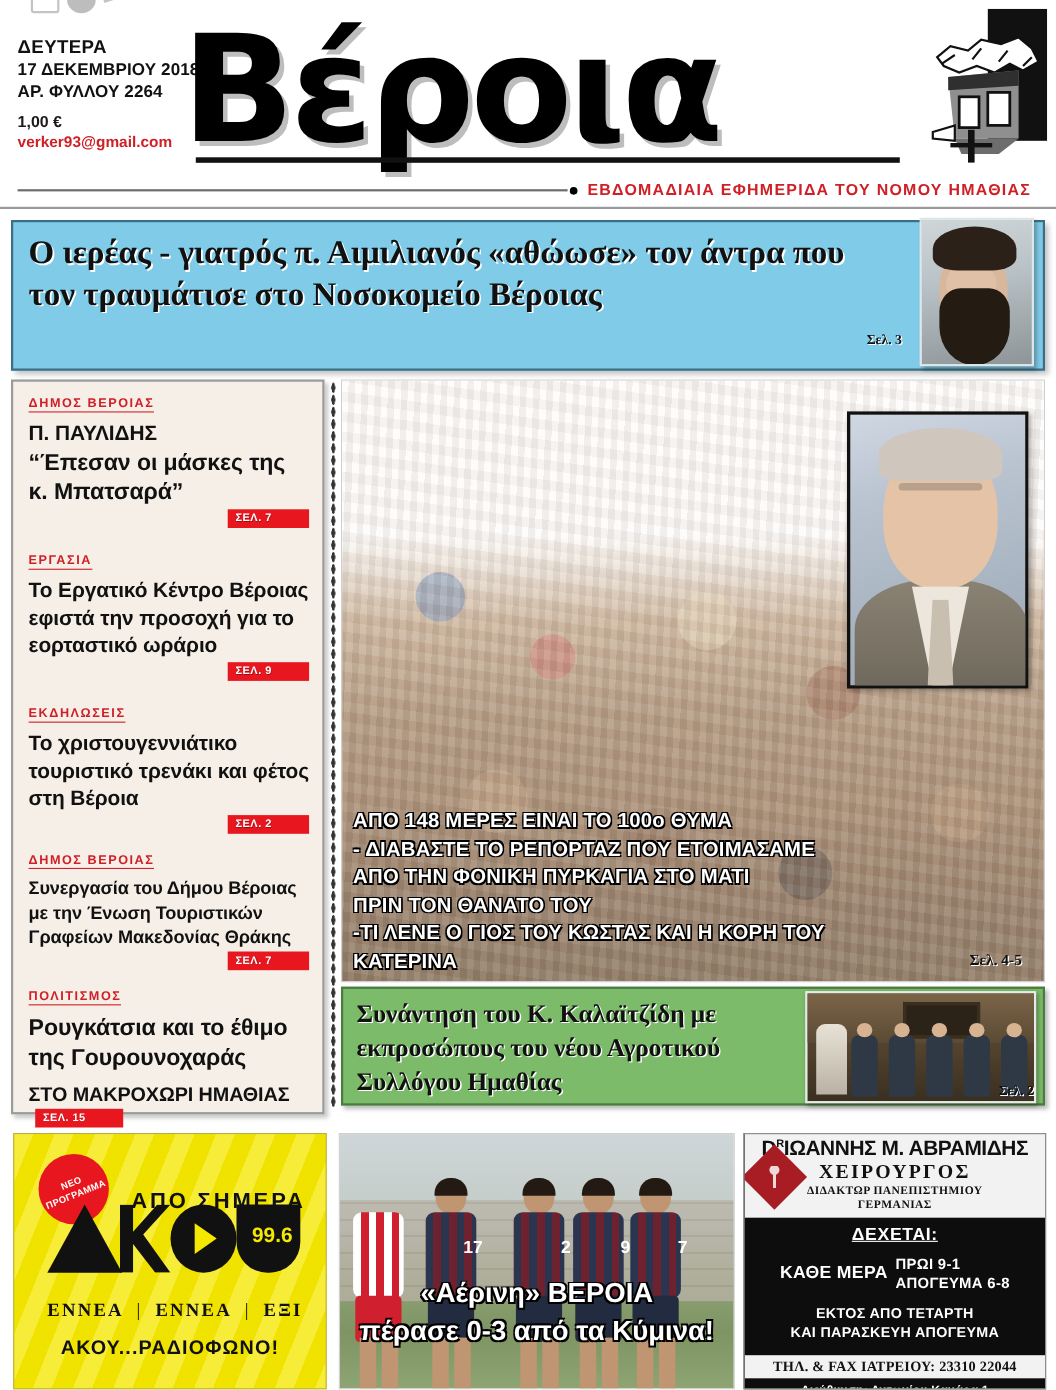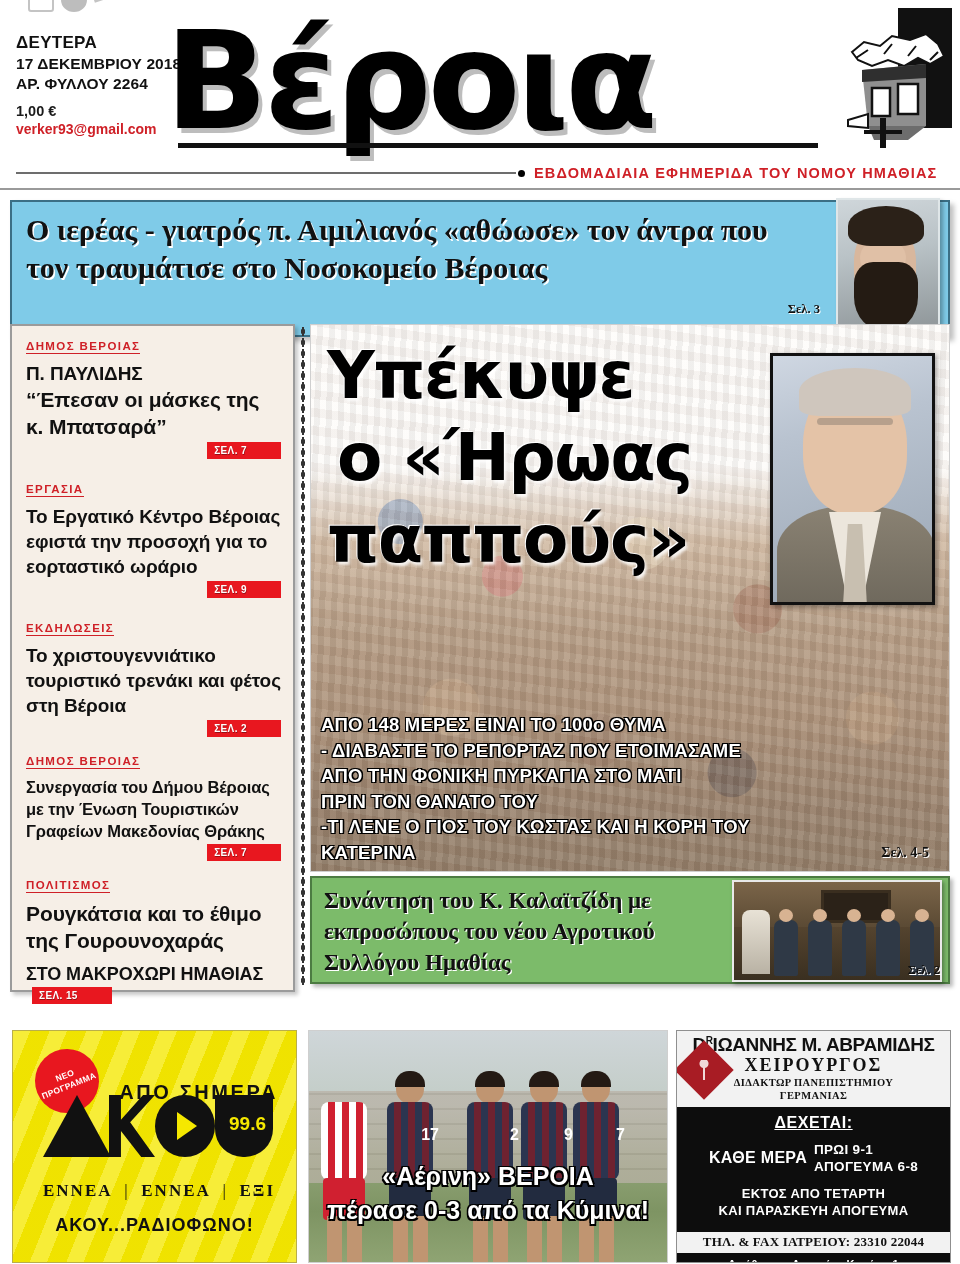--- a/index.html
+++ b/index.html
@@ -99,21 +99,21 @@
   .priest-photo .beard {
     position:absolute; left:16px; top:62px; width:64px; height:70px; border-radius:30% 30% 50% 50%;
     background:#241b13;
   }
   .priest-photo .cheek {
     position:absolute; left:22px; top:38px; width:46px; height:40px; border-radius:50%;
     background:#e0c0a6;
   }
 
   
-  .content { position:absolute; left:0; top: 324px; width:960px; height: 675px; }
+  .content { position:absolute; left:0; top: 345px; width:960px; height: 675px; }
 
   
   .sidebar {
     position:absolute; left: 10px; top: 0; width: 285px; height: 668px;
     background:#f6efe7; border: 2px solid #9b9b9b;
     box-shadow: 3px 3px 4px rgba(0,0,0,.22);
     padding: 10px 12px 8px 14px;
   }
   .kicker {
     font-size: 11.5px; font-weight: 800; color:#cf2027; letter-spacing: 1.4px;
@@ -482,25 +482,20 @@
           <span class="sb-title caps">ΣΤΟ ΜΑΚΡΟΧΩΡΙ ΗΜΑΘΙΑΣ</span><span class="sel-badge">ΣΕΛ. 15</span>
         </div>
       </div>
     </div>
 
     <div class="dotted-div"></div>
 
     <div class="mainstory">
       <div class="fire-photo"></div>
 
-      <div class="headline">
-        <div>Υπέκυψε</div>
-        <div class="l2">ο «Ήρωας</div>
-        <div>παππούς»</div>
-      </div>
 
       <div class="old-photo">
         <div class="suit"></div>
           <div class="f"></div>
           <div class="brow"></div>
         <div class="hairB"></div>
           <div class="shirt"></div>
           <div class="tie"></div>
       </div>
 

